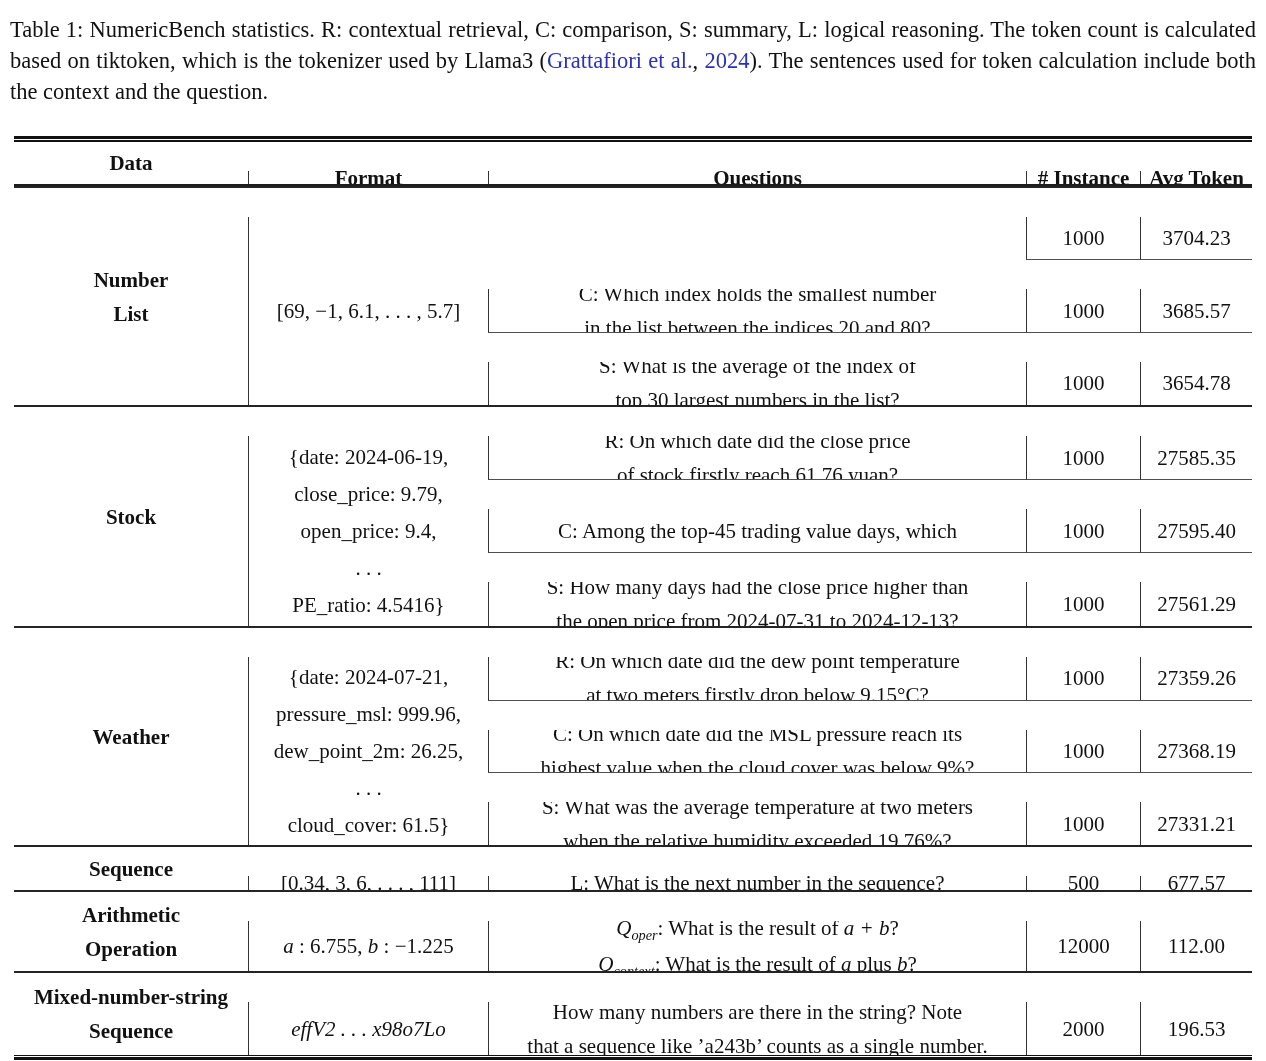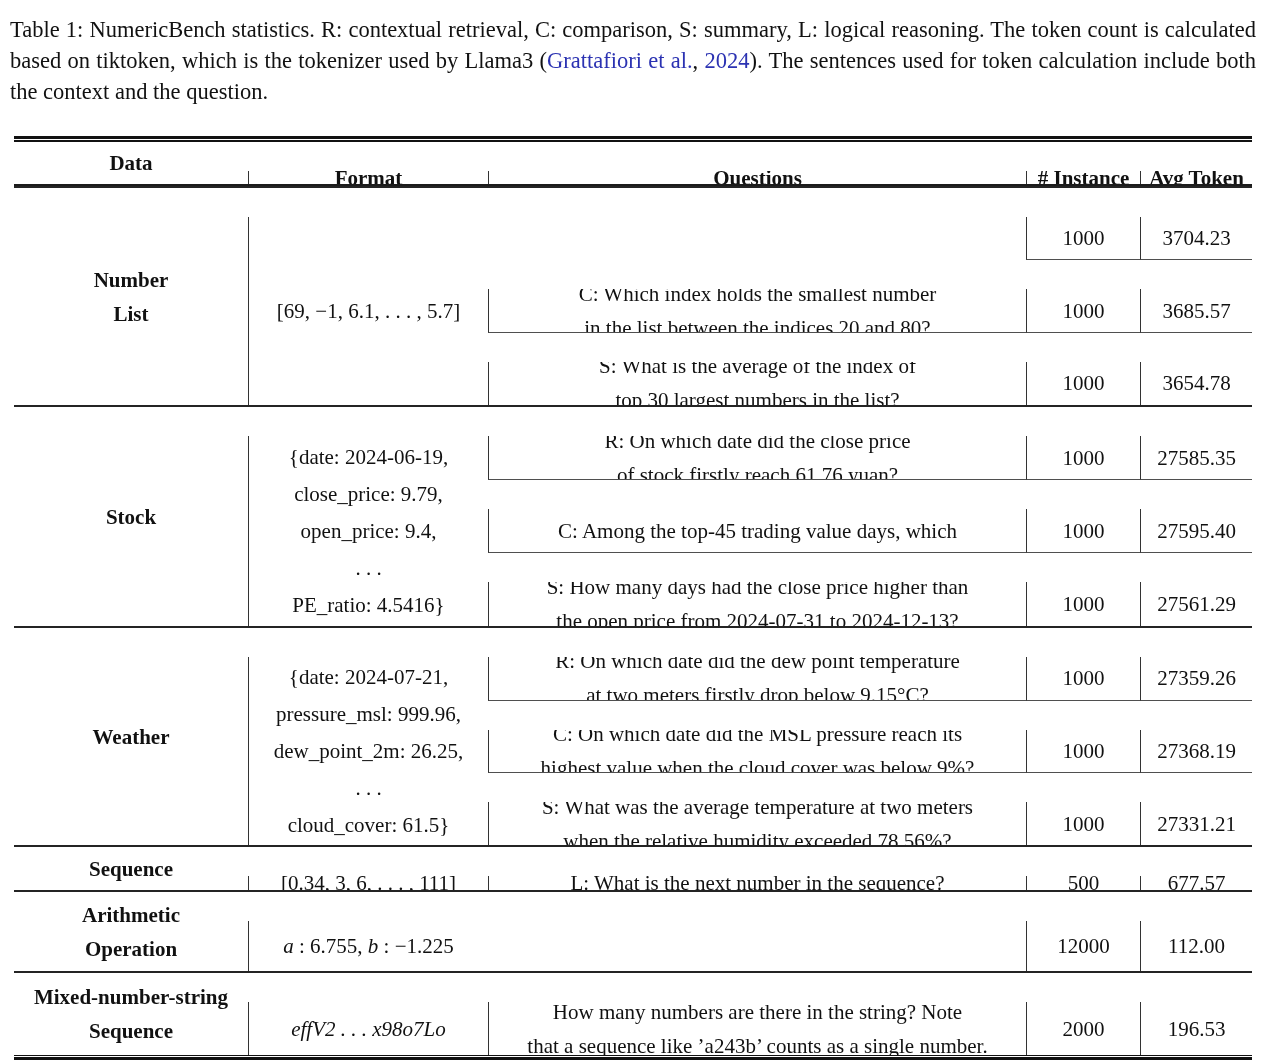--- a/index.html
+++ b/index.html
@@ -137,21 +137,21 @@
     <div class="cell c4 sep">1000</div>
     <div class="cell c5 sep">27359.26</div>
     <div class="cell c3 sep">
       <span class="qline">C: On which date did the MSL pressure reach its</span>
       <span class="qline">highest value when the cloud cover was below 9%?</span>
     </div>
     <div class="cell c4 sep">1000</div>
     <div class="cell c5 sep">27368.19</div>
     <div class="cell c3">
       <span class="qline">S: What was the average temperature at two meters</span>
-      <span class="qline">when the relative humidity exceeded 78.56%?</span>
+      <span class="qline">when the relative humidity exceeded 19.76%?</span>
     </div>
     <div class="cell c4">1000</div>
     <div class="cell c5">27331.21</div>
   </div>
 
   <div class="grid sec sec-se">
     <div class="cell c1 data-cell">
       <span class="qline">Sequence</span>
     </div>
     <div class="cell c2">
@@ -165,20 +165,24 @@
   </div>
 
   <div class="grid sec sec-ar">
     <div class="cell c1 data-cell">
       <span class="qline">Arithmetic</span>
       <span class="qline">Operation</span>
     </div>
     <div class="cell c2">
       <span><i class="m">a</i><span> : 6.755, </span><i class="m">b</i><span> : −1.225</span></span>
     </div>
+    <div class="cell c3" style="line-height:36px;">
+      <span class="qline"><i class="m">Q</i><sub><i class="m">oper</i></sub><span>: What is the result of </span><i class="m">a + b</i><span>?</span></span>
+      <span class="qline"><i class="m">Q</i><sub><i class="m">context</i></sub><span>: What is the result of </span><i class="m">a</i><span> plus </span><i class="m">b</i><span>?</span></span>
+    </div>
     <div class="cell c4">12000</div>
     <div class="cell c5">112.00</div>
   </div>
 
   <div class="grid sec sec-mx">
     <div class="cell c1 data-cell">
       <span class="qline">Mixed-number-string</span>
       <span class="qline">Sequence</span>
     </div>
     <div class="cell c2">

